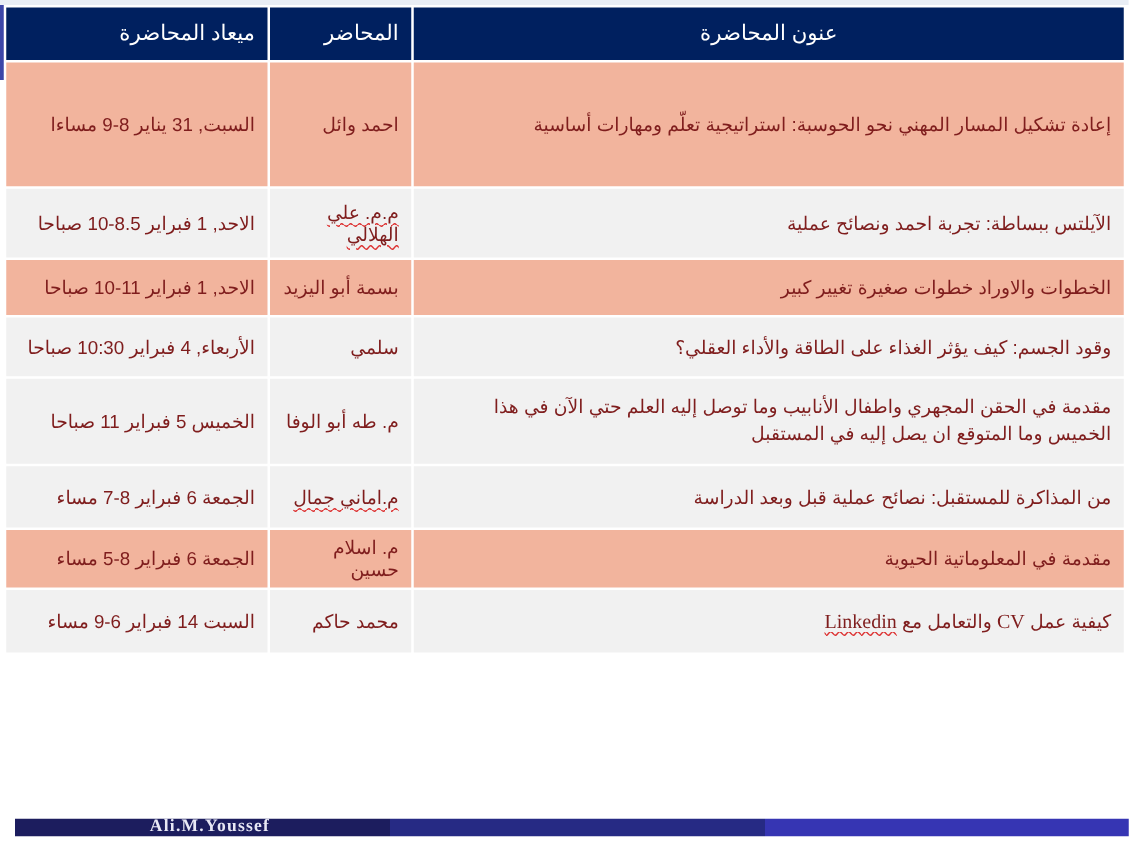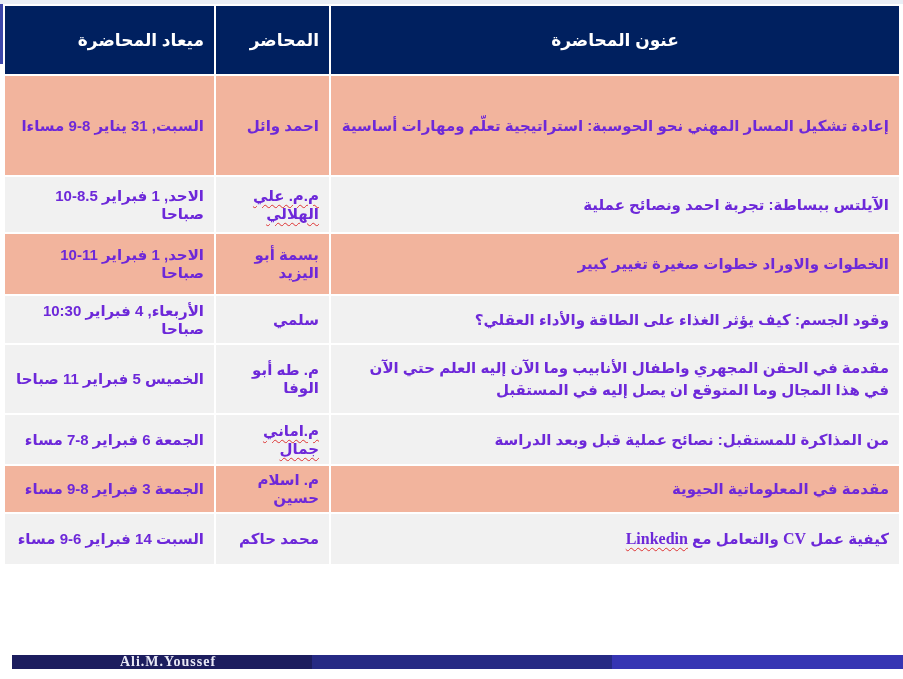--- a/index.html
+++ b/index.html
@@ -1,21 +1,21 @@
 <!DOCTYPE html>
 <html><head>
 <meta charset="utf-8">
 <style>
   html,body{margin:0;padding:0;}
   body{width:903px;height:679px;background:#ffffff;position:relative;overflow:hidden;font-family:"Liberation Sans","DejaVu Sans",sans-serif;}
   .page-edge{position:absolute;left:0;top:0;width:903px;height:4px;background:#e9eef5;}
   .left-accent{position:absolute;left:0;top:4px;width:3px;height:60px;background:#3c46a8;}
   table.schedule{position:absolute;left:3px;top:4px;width:898px;border-collapse:separate;border-spacing:2px;table-layout:fixed;direction:ltr;}
-  table.schedule td, table.schedule th{padding:0 10px;font-weight:bold;color:#6d28d9;vertical-align:middle;}
-  th{background:#00205f;color:#fff !important;font-size:17px;height:68px;font-weight:bold;}
+  table.schedule td, table.schedule th{padding:0 10px;font-weight:normal;color:#7f1d1d;vertical-align:middle;}
+  th{background:#00205f;color:#fff !important;font-size:17px;height:42px;font-weight:bold;}
   th.h-title{text-align:center;}
   th.h-lect,th.h-date{text-align:right;}
   td{font-size:15px;text-align:right;direction:rtl;}
   tr.salmon td{background:#f2b49d;}
   tr.grey td{background:#f1f1f1;}
   .c-date{width:209px;}
   .c-lect{width:113px;}
   .latin{font-family:"Liberation Serif","DejaVu Serif",serif;font-size:16px;}
   .squiggle{text-decoration:underline wavy #d33;text-decoration-thickness:1px;text-underline-offset:3px;text-align:center;}
   .footer{position:absolute;left:12px;top:655px;width:900px;height:14px;display:flex;}
@@ -46,42 +46,42 @@
     <tr class="salmon" style="height:99px">
       <td>السبت, 31  يناير  8-9 مساءا</td>
       <td>احمد وائل</td>
       <td>إعادة تشكيل المسار المهني نحو الحوسبة: استراتيجية تعلّم ومهارات أساسية</td>
     </tr>
     <tr class="grey" style="height:55px">
       <td>الاحد, 1  فبراير  8.5-10 صباحا</td>
       <td><span class="squiggle">م.م. علي الهلالي</span></td>
       <td><span>الآيلتس ببساطة: تجربة احمد ونصائح عملية</span></td>
     </tr>
-    <tr class="salmon" style="height:60px">
+    <tr class="salmon" style="height:44px">
       <td>الاحد, 1  فبراير  11-10 صباحا</td>
       <td>بسمة أبو اليزيد</td>
       <td>الخطوات والاوراد خطوات صغيرة تغيير كبير</td>
     </tr>
     <tr class="grey" style="height:47px">
       <td>الأربعاء, 4 فبراير 10:30 صباحا</td>
       <td>سلمي</td>
       <td>وقود الجسم: كيف يؤثر الغذاء على الطاقة والأداء العقلي؟</td>
     </tr>
     <tr class="grey" style="height:68px">
       <td>الخميس 5 فبراير 11 صباحا</td>
       <td>م. طه أبو الوفا</td>
-      <td style="line-height:22px">مقدمة في الحقن المجهري واطفال الأنابيب وما الآن إليه العلم حتي الآن في هذا المجال وما المتوقع ان يصل إليه في المستقبل</td>
+      <td style="line-height:22px">مقدمة في الحقن المجهري واطفال الأنابيب وما توصل إليه العلم حتي الآن في هذا الخميس وما المتوقع ان يصل إليه في المستقبل</td>
     </tr>
     <tr class="grey" style="height:49px">
       <td>الجمعة 6 فبراير  8-7 مساء</td>
       <td><span class="squiggle">م.اماني جمال</span></td>
       <td>من المذاكرة للمستقبل: نصائح عملية قبل وبعد الدراسة</td>
     </tr>
     <tr class="salmon" style="height:46px">
-      <td>الجمعة 3 فبراير 8-9 مساء</td>
+      <td>الجمعة 6 فبراير 8-5 مساء</td>
       <td>م. اسلام حسين</td>
       <td>مقدمة في المعلوماتية الحيوية</td>
     </tr>
     <tr class="grey" style="height:50px">
       <td>السبت 14 فبراير 6-9 مساء</td>
       <td>محمد حاكم</td>
       <td><span>كيفية عمل </span><span class="latin">CV</span><span> والتعامل مع </span><span class="latin squiggle">Linkedin</span></td>
     </tr>
   </tbody>
 </table>

